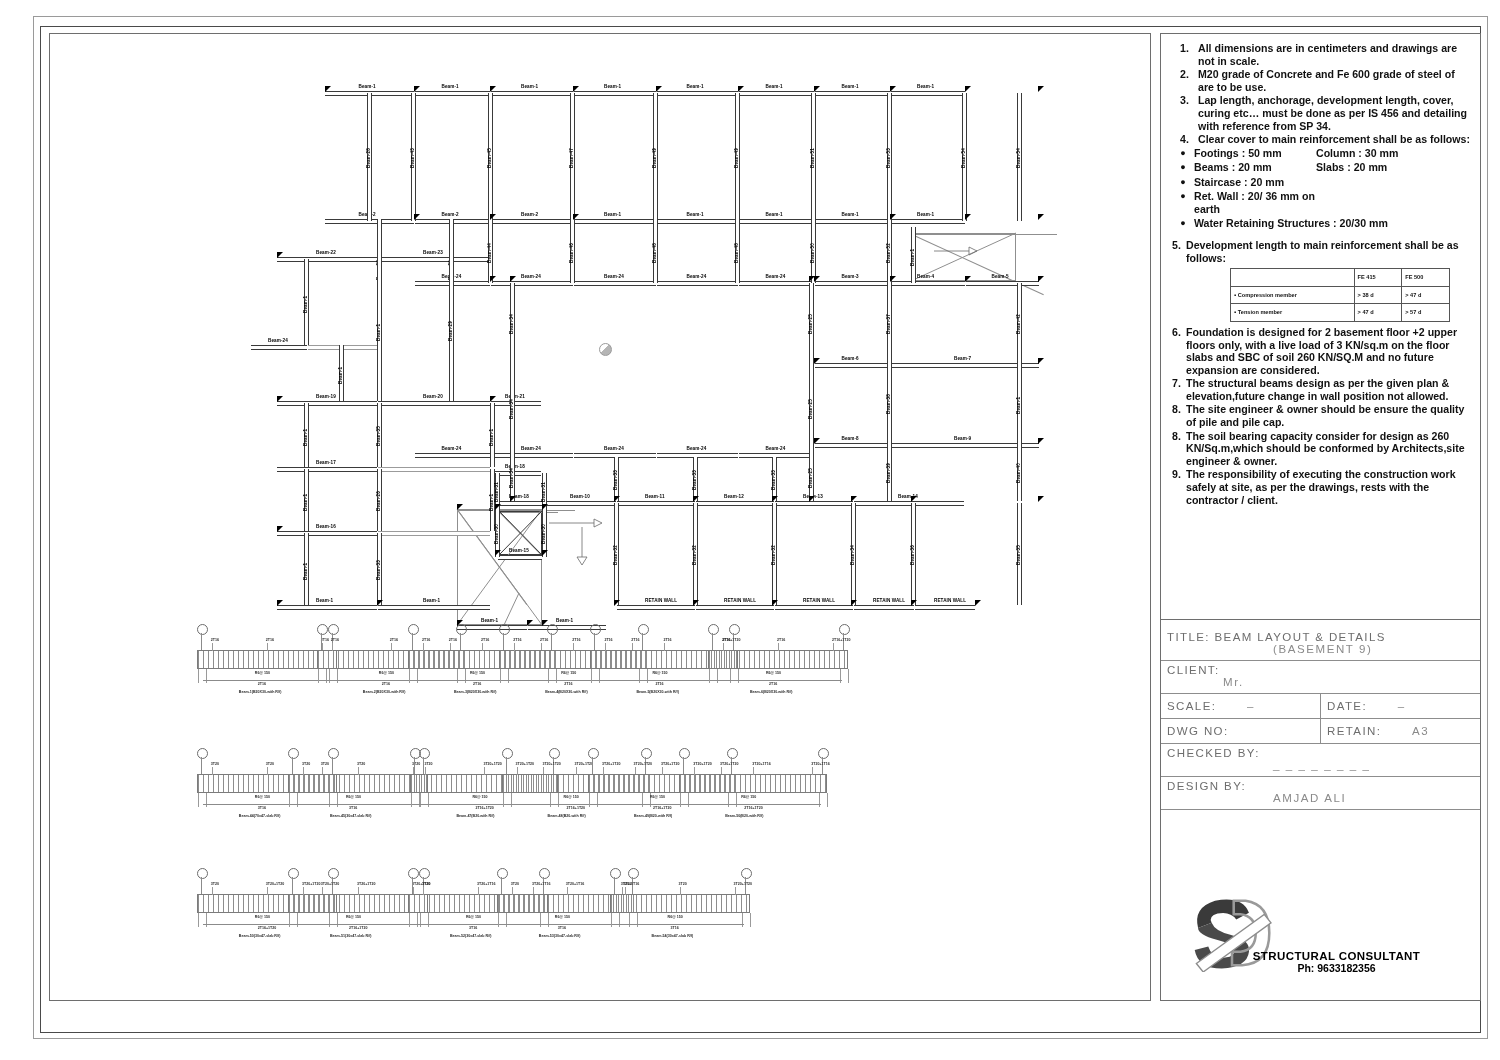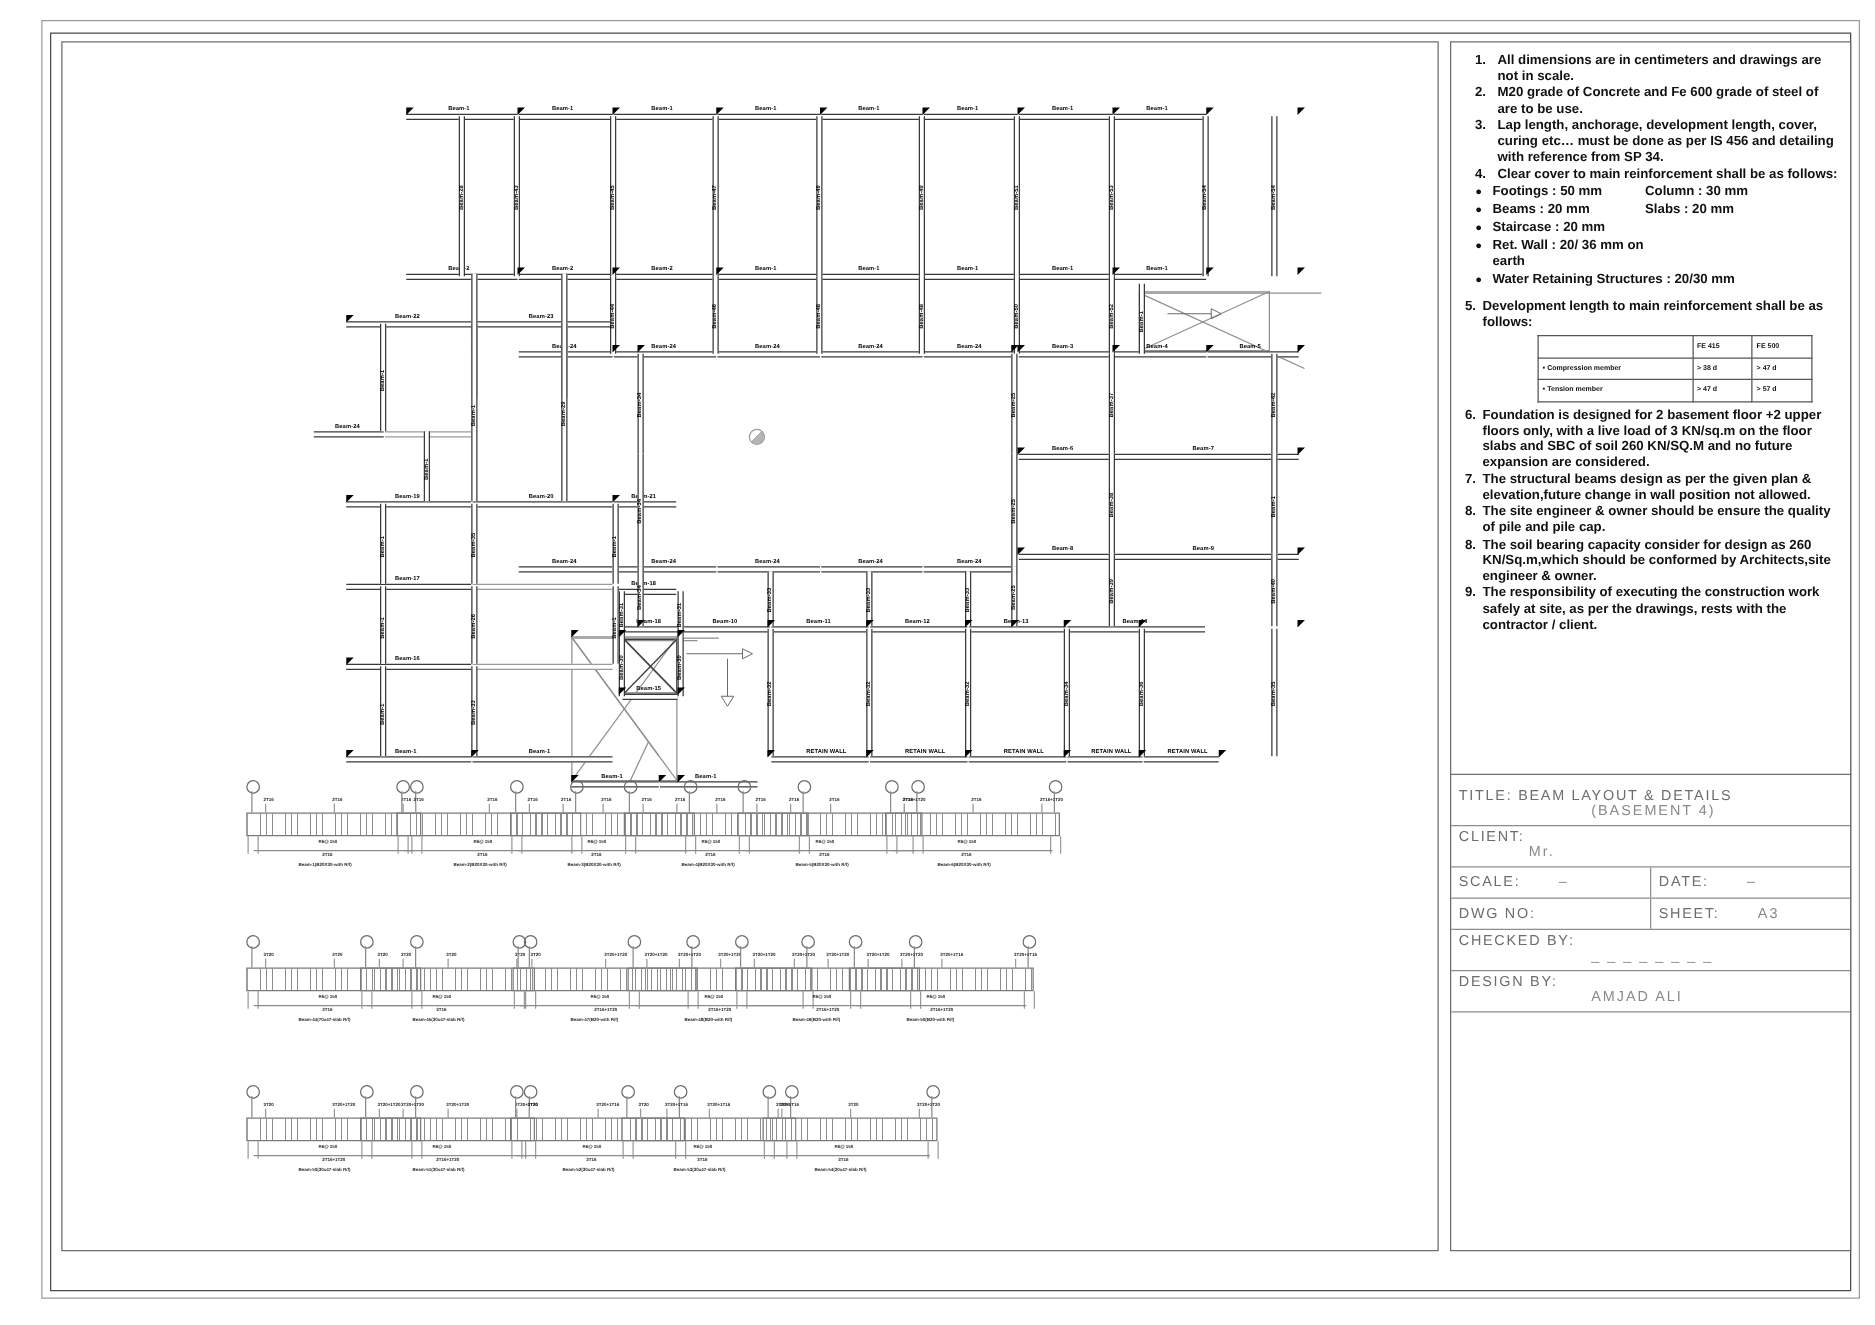--- a/index.html
+++ b/index.html
@@ -195,21 +195,21 @@
     </div>
     <div class="note-row">
       <div class="note-num plain">9.</div>
       <div class="note-txt">The responsibility of executing the construction  work safely at site, as per the drawings, rests with  the contractor / client.</div>
     </div>
   </div>
 
   <div id="titleblock">
     <div class="tb-row tb-h">
       <div class="tb-lab">TITLE:  BEAM  LAYOUT  &amp;  DETAILS</div>
-      <div class="tb-val r">(BASEMENT  4)</div>
+      <div class="tb-val r">(BASEMENT  9)</div>
     </div>
     <div class="tb-row tb-h">
       <div class="tb-lab">CLIENT:</div>
       <div class="tb-val">Mr.</div>
     </div>
     <div class="tb-row tb-split">
       <div>
         <span>SCALE:</span>
         <span class="v tb-dash">–</span>
       </div>
@@ -217,34 +217,46 @@
         <span>DATE:</span>
         <span class="v tb-dash">–</span>
       </div>
     </div>
     <div class="tb-row tb-split">
       <div>
         <span>DWG NO:</span>
         <span class="v"></span>
       </div>
       <div>
-        <span>SHEET:</span>
+        <span>RETAIN:</span>
         <span class="v">A3</span>
       </div>
     </div>
     <div class="tb-row tb-h">
       <div class="tb-lab">CHECKED BY:</div>
       <div class="tb-val r">_ _ _ _ _ _ _ _</div>
     </div>
     <div class="tb-row tb-h">
       <div class="tb-lab">DESIGN  BY:</div>
       <div class="tb-val r">AMJAD  ALI</div>
     </div>
   </div>
 
+  <div id="logo-wrap">
+    <svg id="logo-mark" viewBox="0 0 100 92">
+      <path d="M30 8 Q62 2 70 22 L55 30 Q48 20 33 23 Q22 26 26 34 L10 40 Q4 16 30 8 Z" fill="#3a3a3a"></path>
+      <path d="M26 34 Q30 44 48 48 Q72 54 70 68 Q68 86 38 88 Q10 88 6 66 L22 62 Q26 76 42 75 Q54 74 52 66 Q50 58 32 54 Q10 48 10 40 Z" fill="#4a4a4a"></path>
+      <path d="M52 8 L66 8 Q94 12 94 46 Q94 82 62 84 L50 84 L50 68 L60 68 Q78 66 78 46 Q78 26 60 24 L52 24 Z" fill="none" stroke="#9a9a9a" stroke-width="3"></path>
+      <path d="M8 82 L88 24 L96 34 L16 92 Z" fill="#ffffff" stroke="#8d8d8d" stroke-width="1.6"></path>
+    </svg>
+    <div id="logo-text">
+      <div class="lt1">STRUCTURAL CONSULTANT</div>
+      <div class="lt2">Ph: 9633182356</div>
+    </div>
+  </div>
 
   <div id="plan">
     <div id="centercirc" style="left:550px;top:310px;"></div>
 
     <div class="xbox" style="left:862px;top:200px;width:105px;height:48px;border:1px solid #8f8f8f;--a1:24.6deg;--a2:-0deg;"></div>
     <div class="xbox" style="left:408px;top:476px;width:85px;height:116px;border:1px solid #8f8f8f;--a1:53.7deg;--a2:-0deg;"></div>
     <div class="xbox" style="left:450px;top:478px;width:43px;height:44px;border:1px solid #3a3a3a;--a1:45.6deg;--a2:-0deg;"></div>
     <svg style="position:absolute;left:0;top:0;width:1102px;height:968px;pointer-events:none">
       <line x1="862" y1="248" x2="967" y2="200" stroke="#8f8f8f" stroke-width="1"></line>
       <line x1="408" y1="592" x2="493" y2="476" stroke="#8f8f8f" stroke-width="1"></line>

